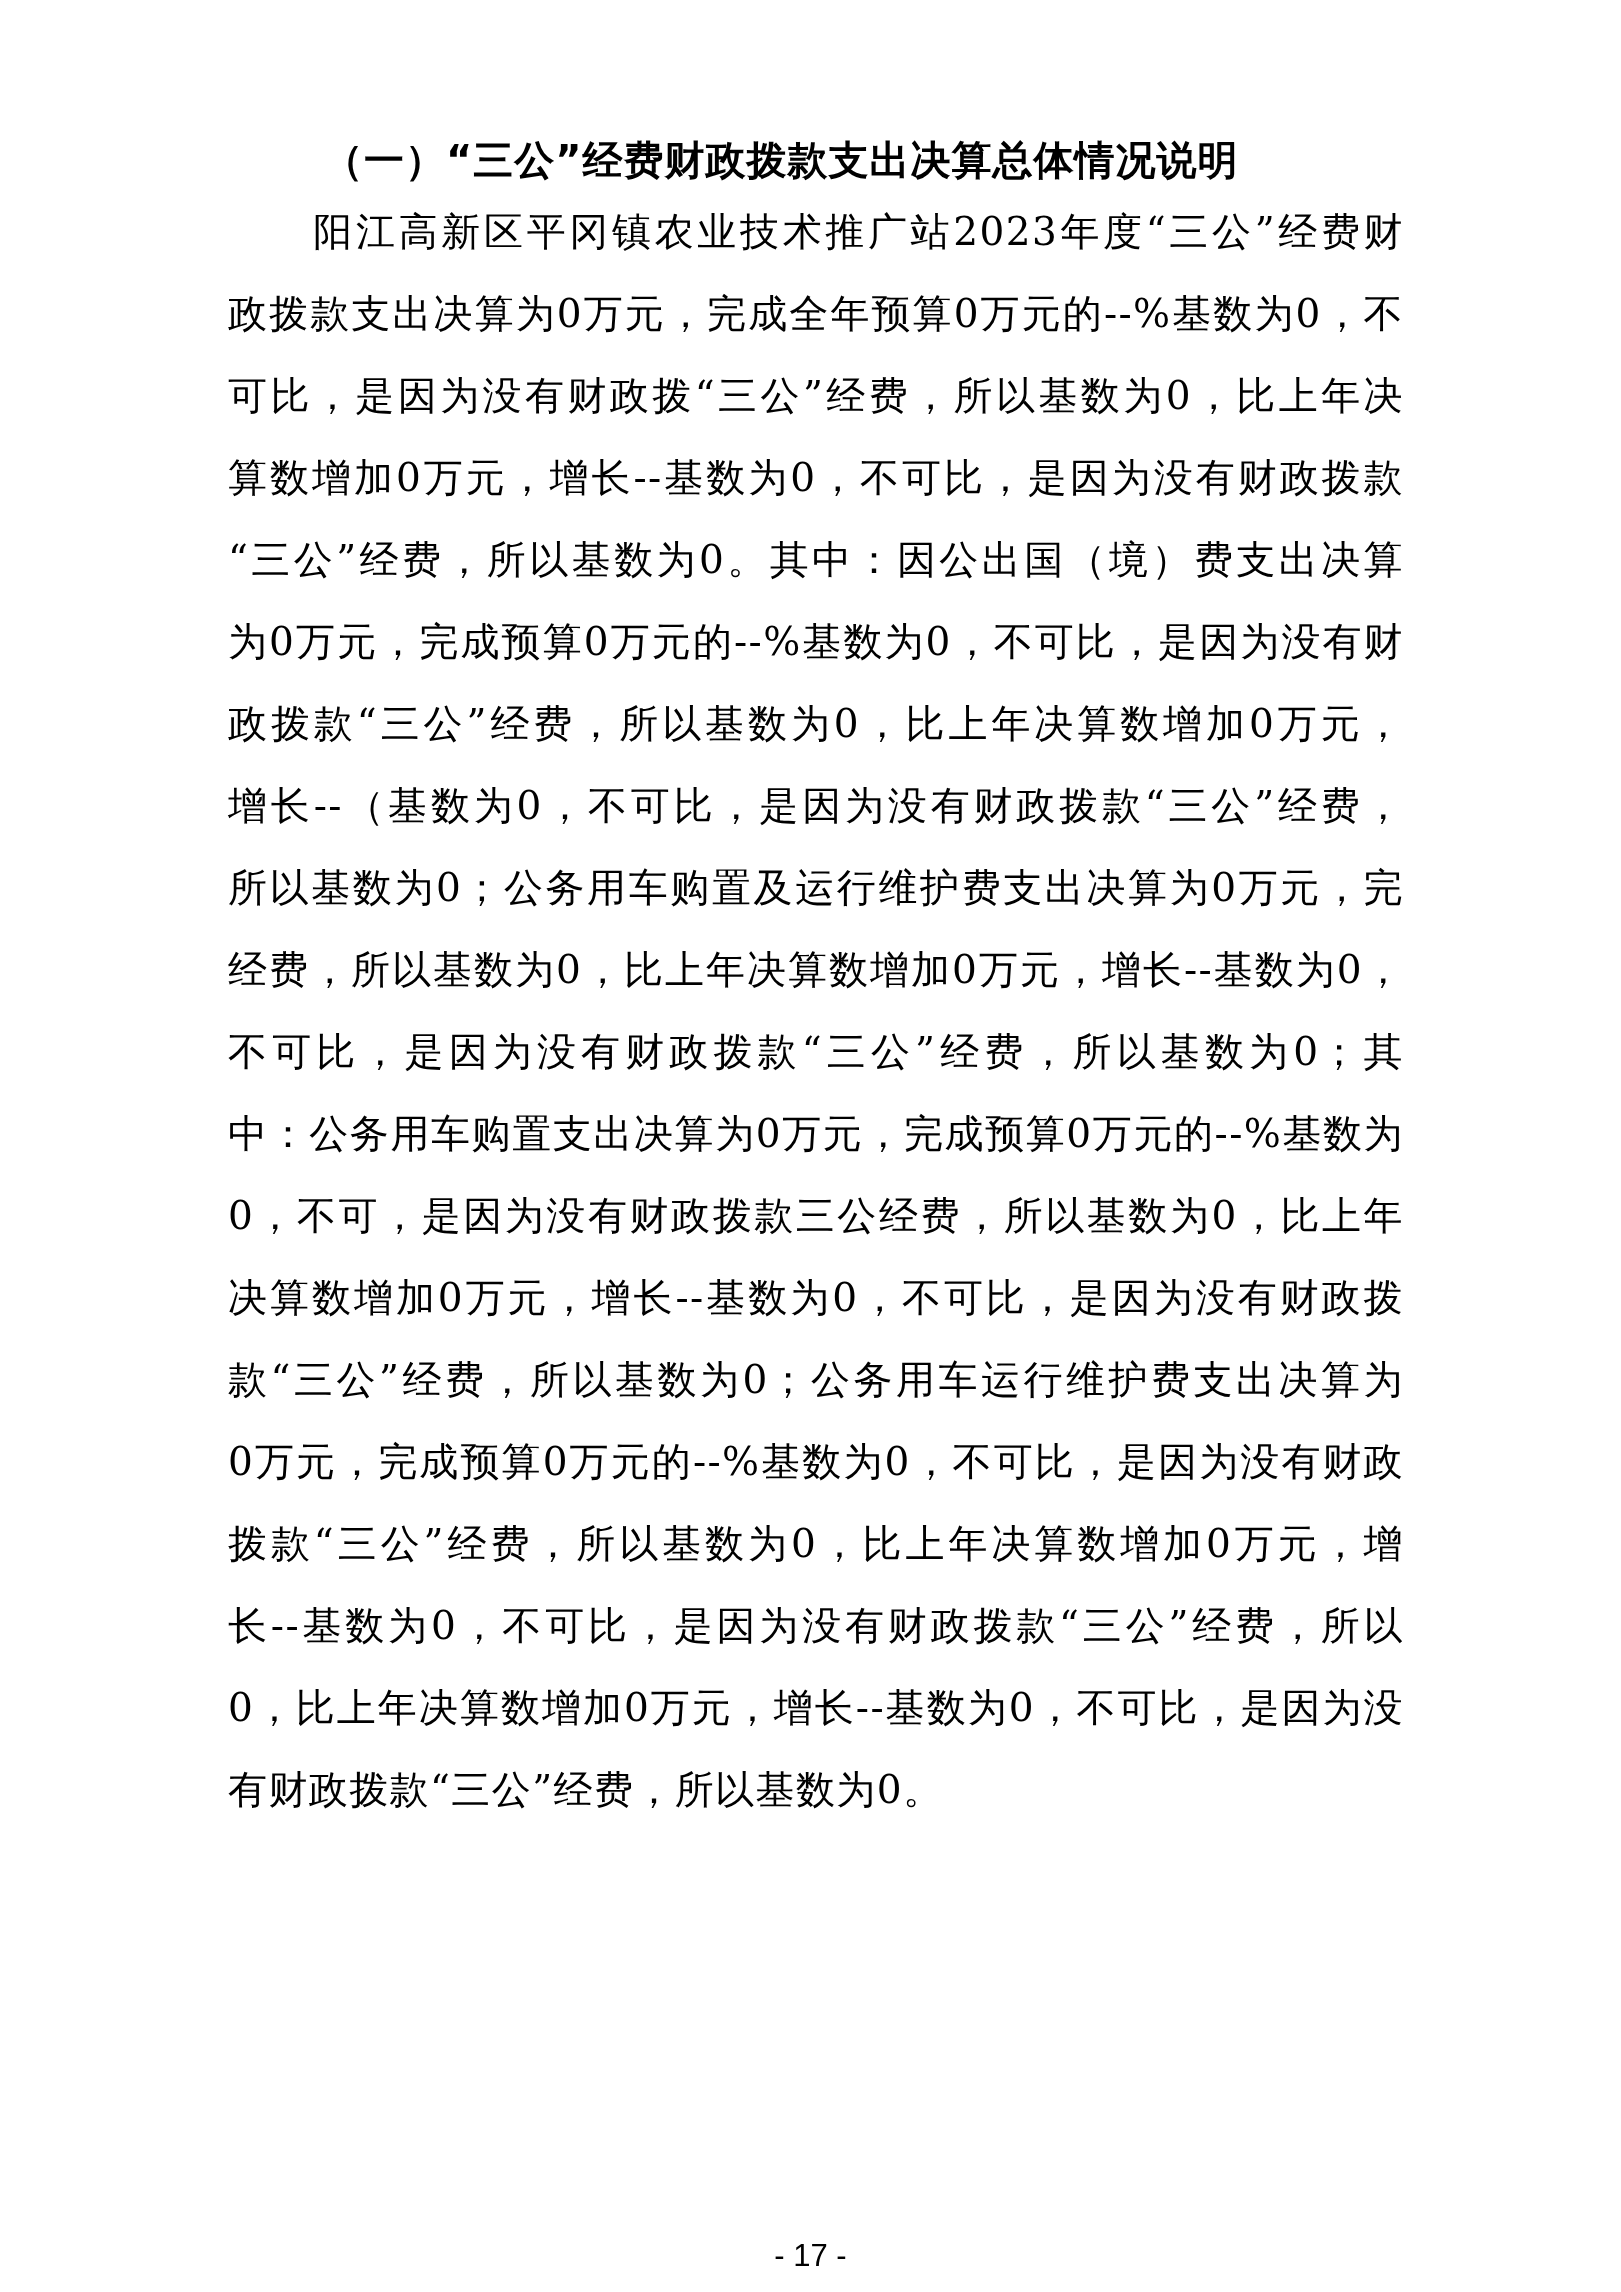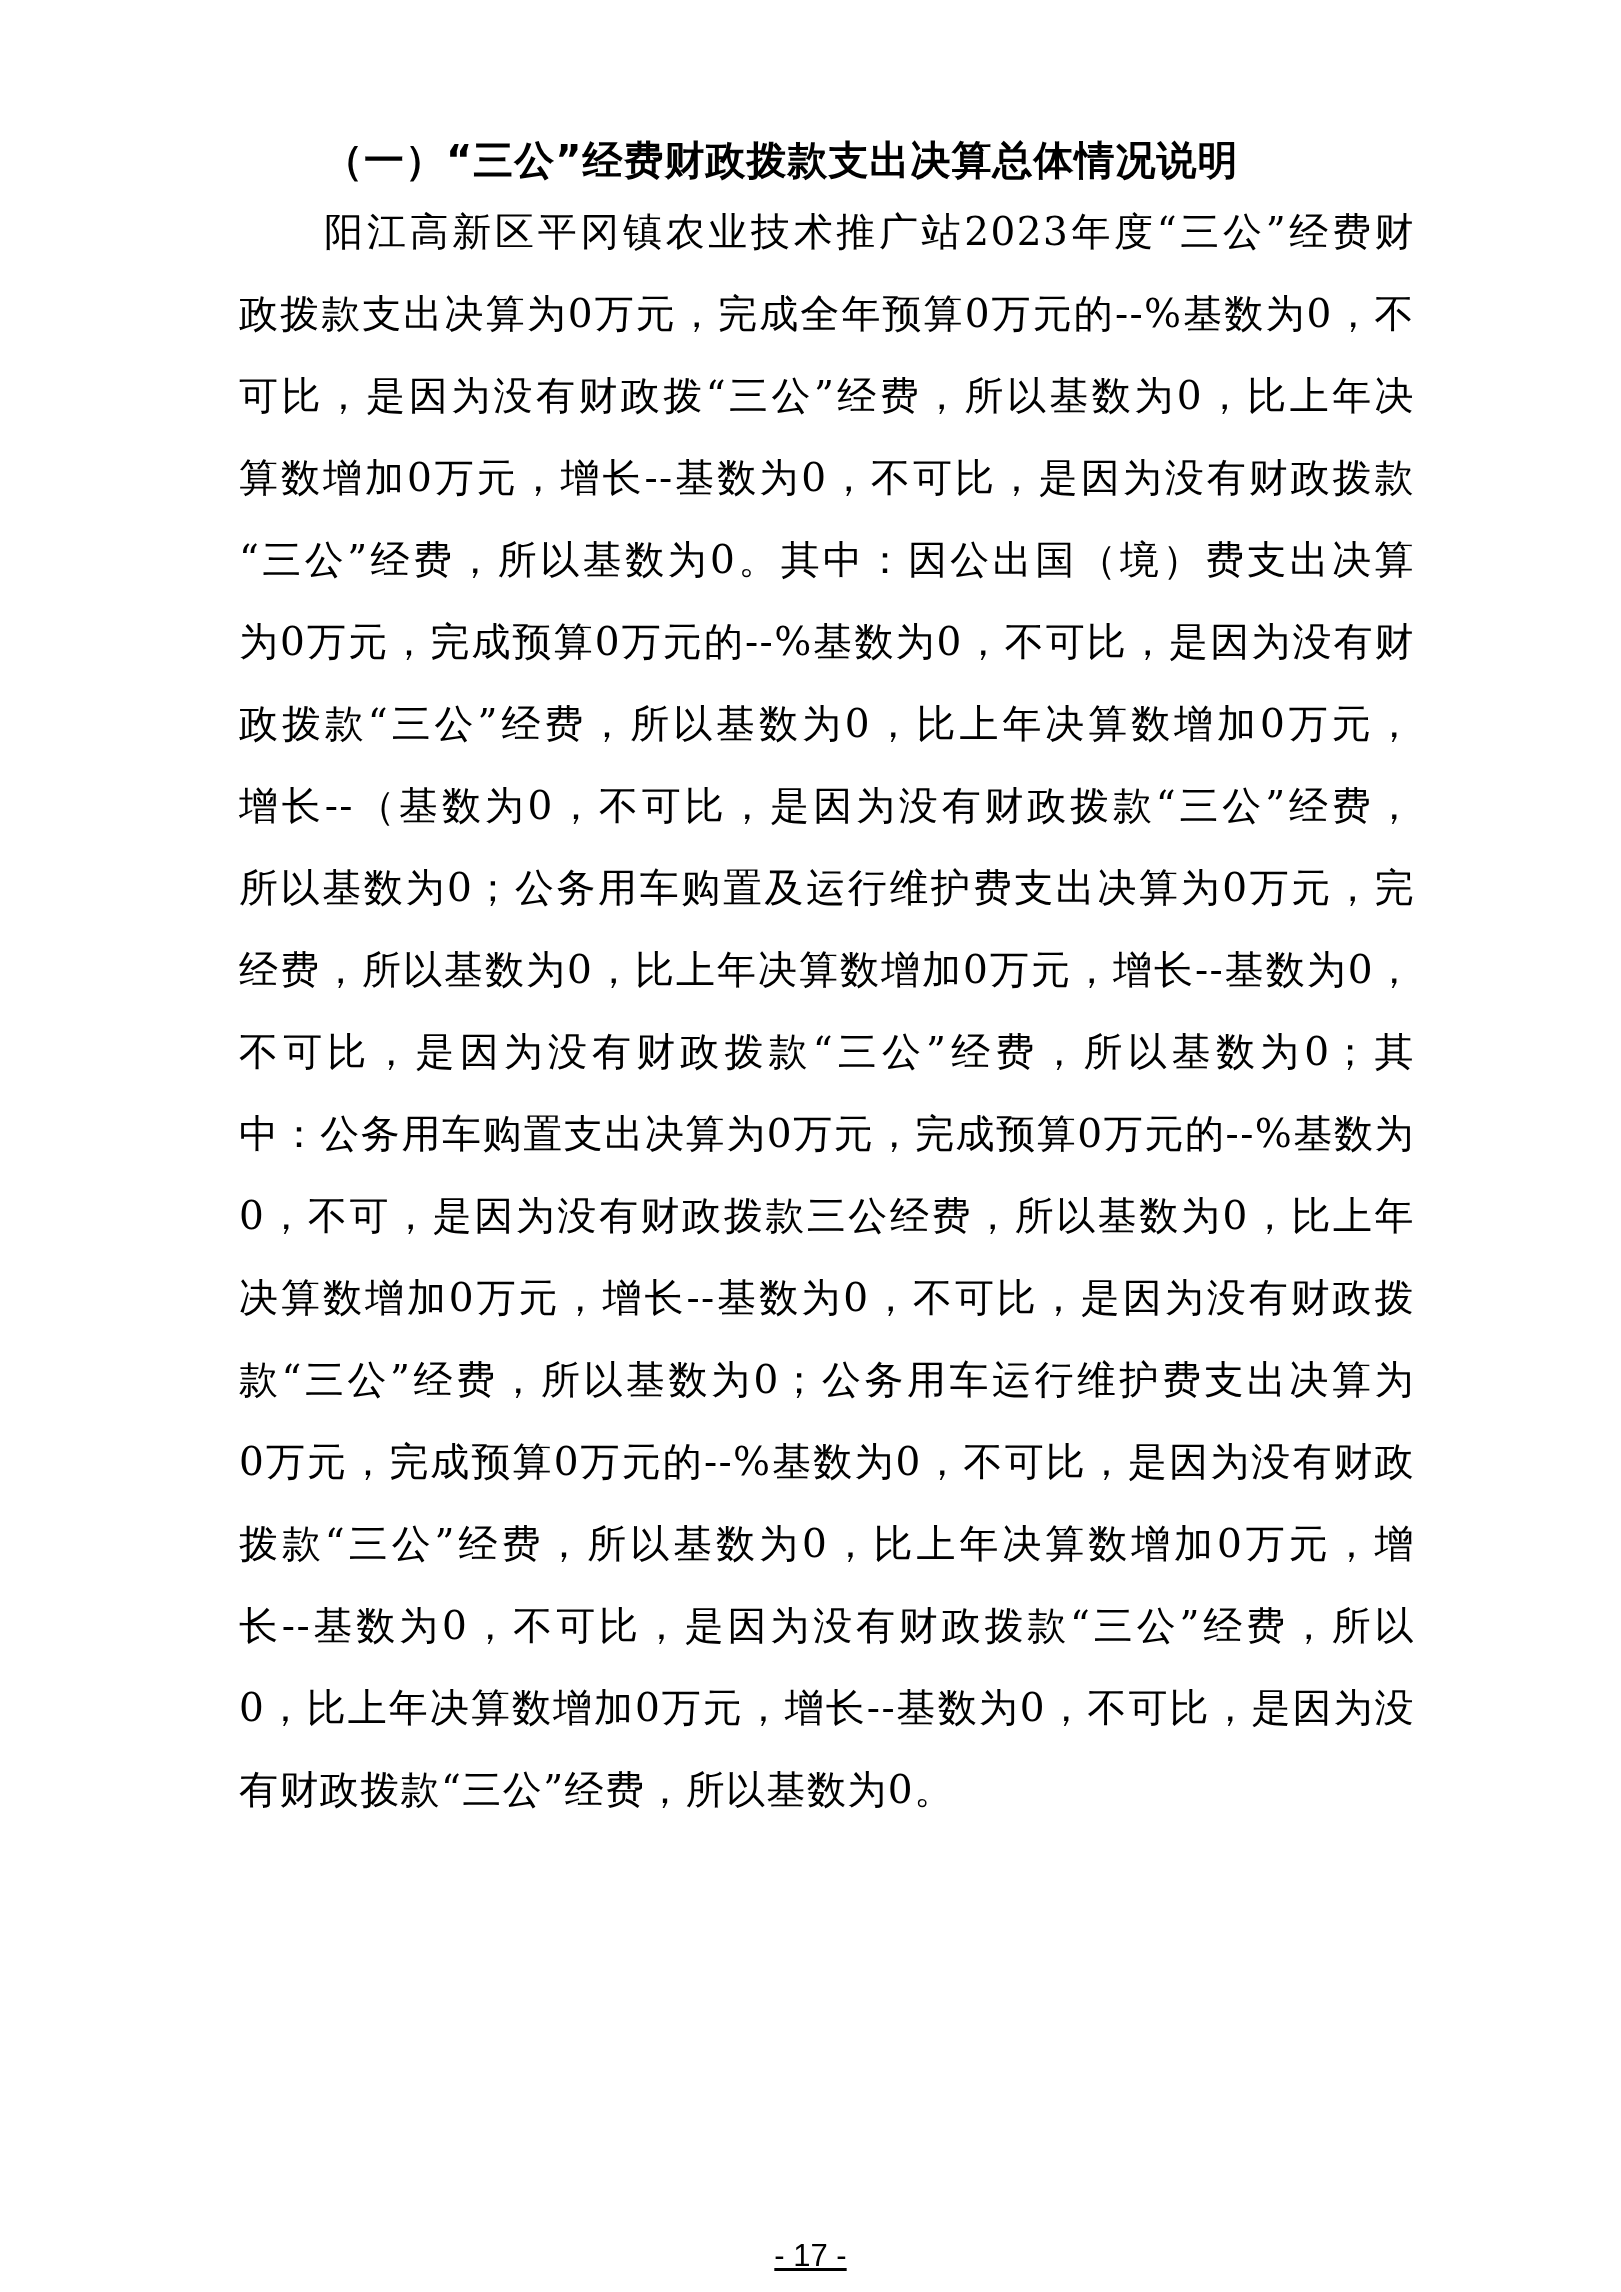--- a/index.html
+++ b/index.html
@@ -30,21 +30,21 @@
       font-family: "DejaVu Sans", "Liberation Sans", sans-serif;
       font-weight: bold;
       font-size: 40px;
       line-height: 59px;
       letter-spacing: 1px;
       white-space: nowrap;
       margin-top: 20px;
     }
     .body-text {
       position: absolute;
-      left: 239px;
+      left: 228px;
       top: 191px;
       width: 1176px;
     }
     .line {
       display: block;
       height: 82px;
       line-height: 82px;
       font-size: 39px;
       white-space: nowrap;
       letter-spacing: 1.4px;
@@ -56,21 +56,20 @@
     }
     .page-number {
       position: absolute;
       left: 0;
       width: 1621px;
       top: 2238px;
       text-align: center;
       font-family: "Liberation Sans", "DejaVu Sans", sans-serif;
       font-size: 31px;
       line-height: 35px;
-      text-decoration: underline;
     }
   </style>
 </head>
 <body>
 
 <div class="page">
   <div class="heading">（一）“三公”经费财政拨款支出决算总体情况说明</div>
 
   <div class="body-text">
     <span class="line">　　阳江高新区平冈镇农业技术推广站2023年度“三公”经费财</span>

